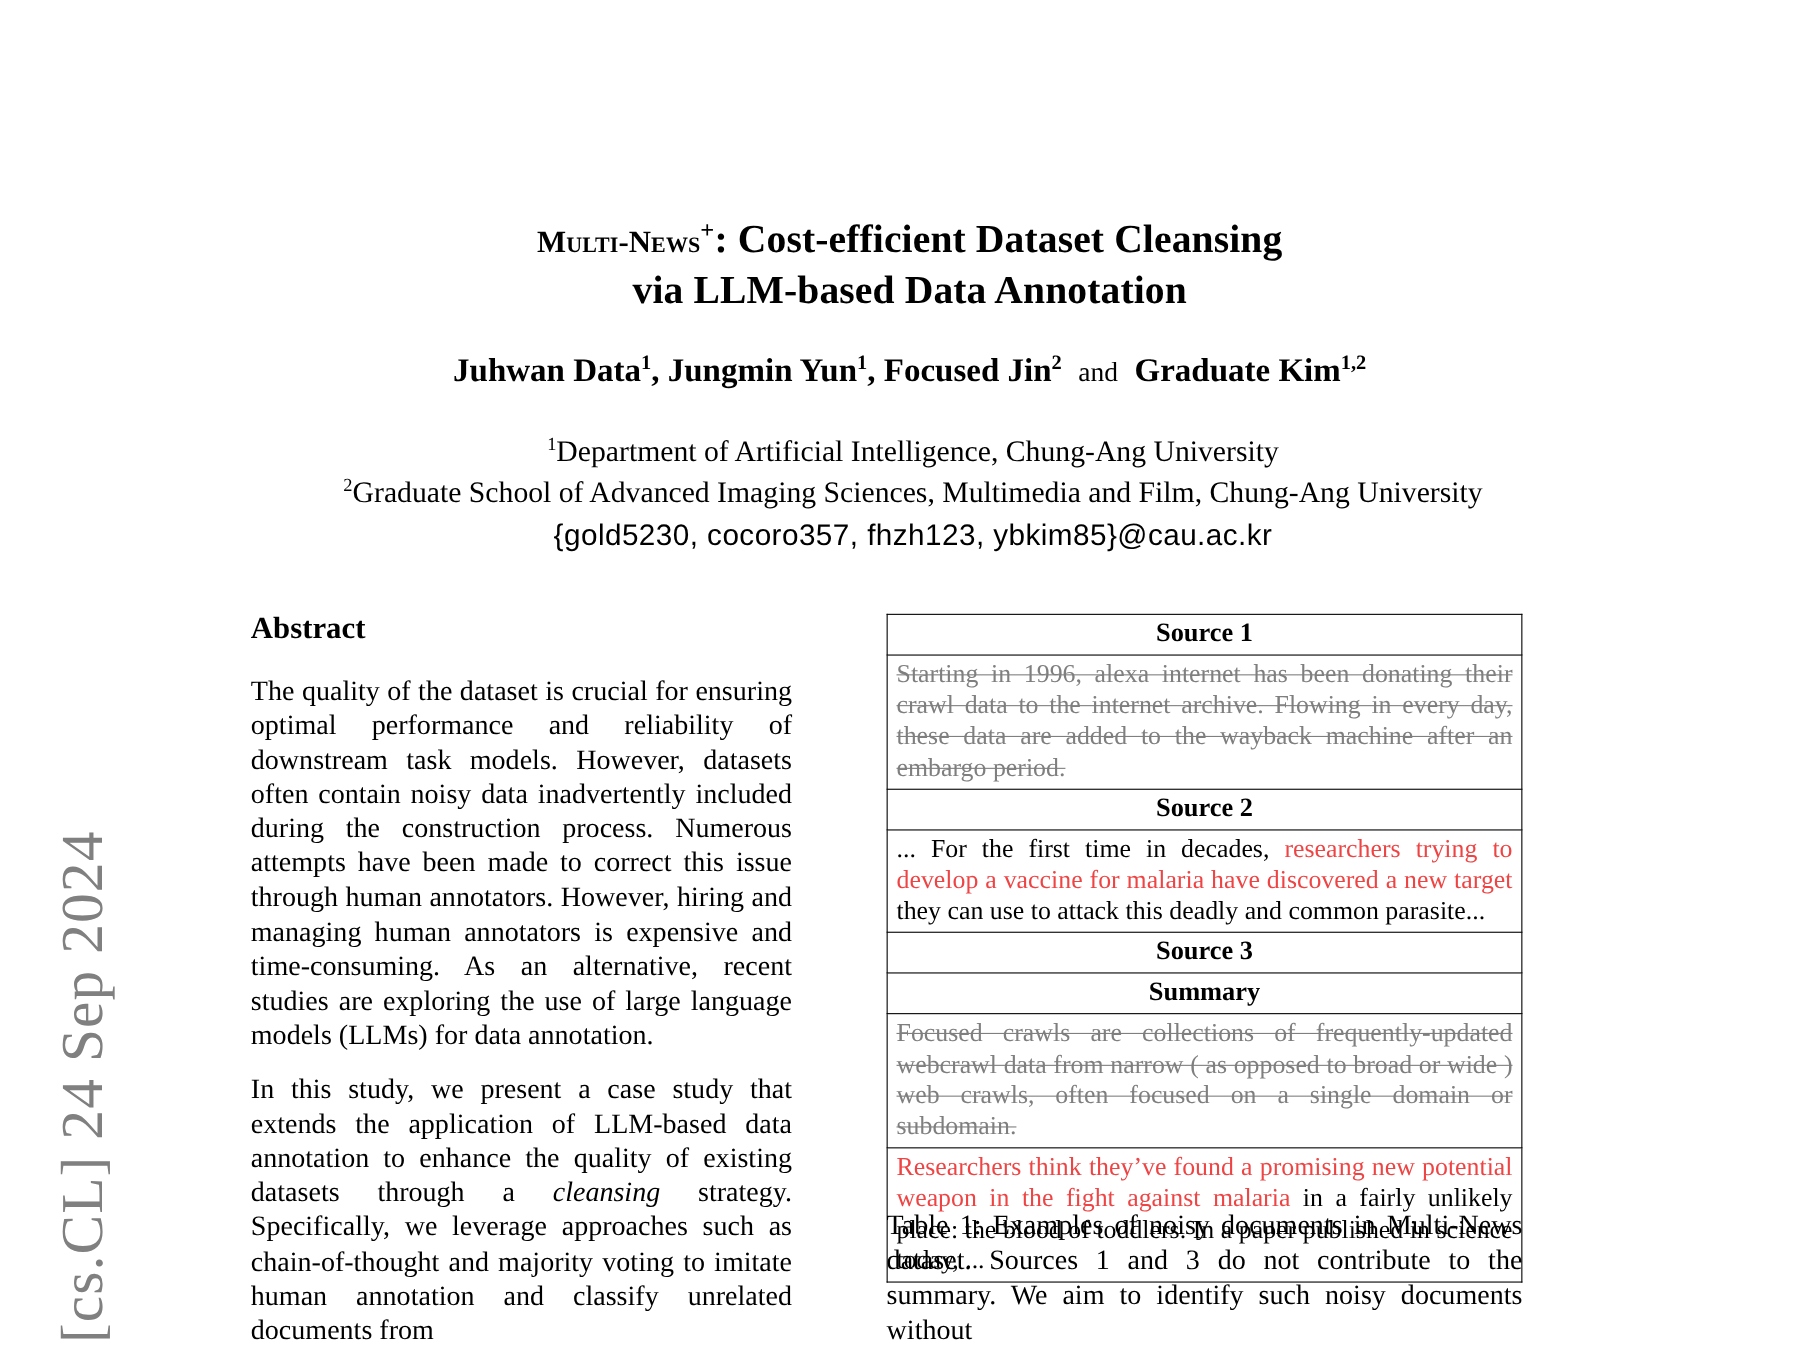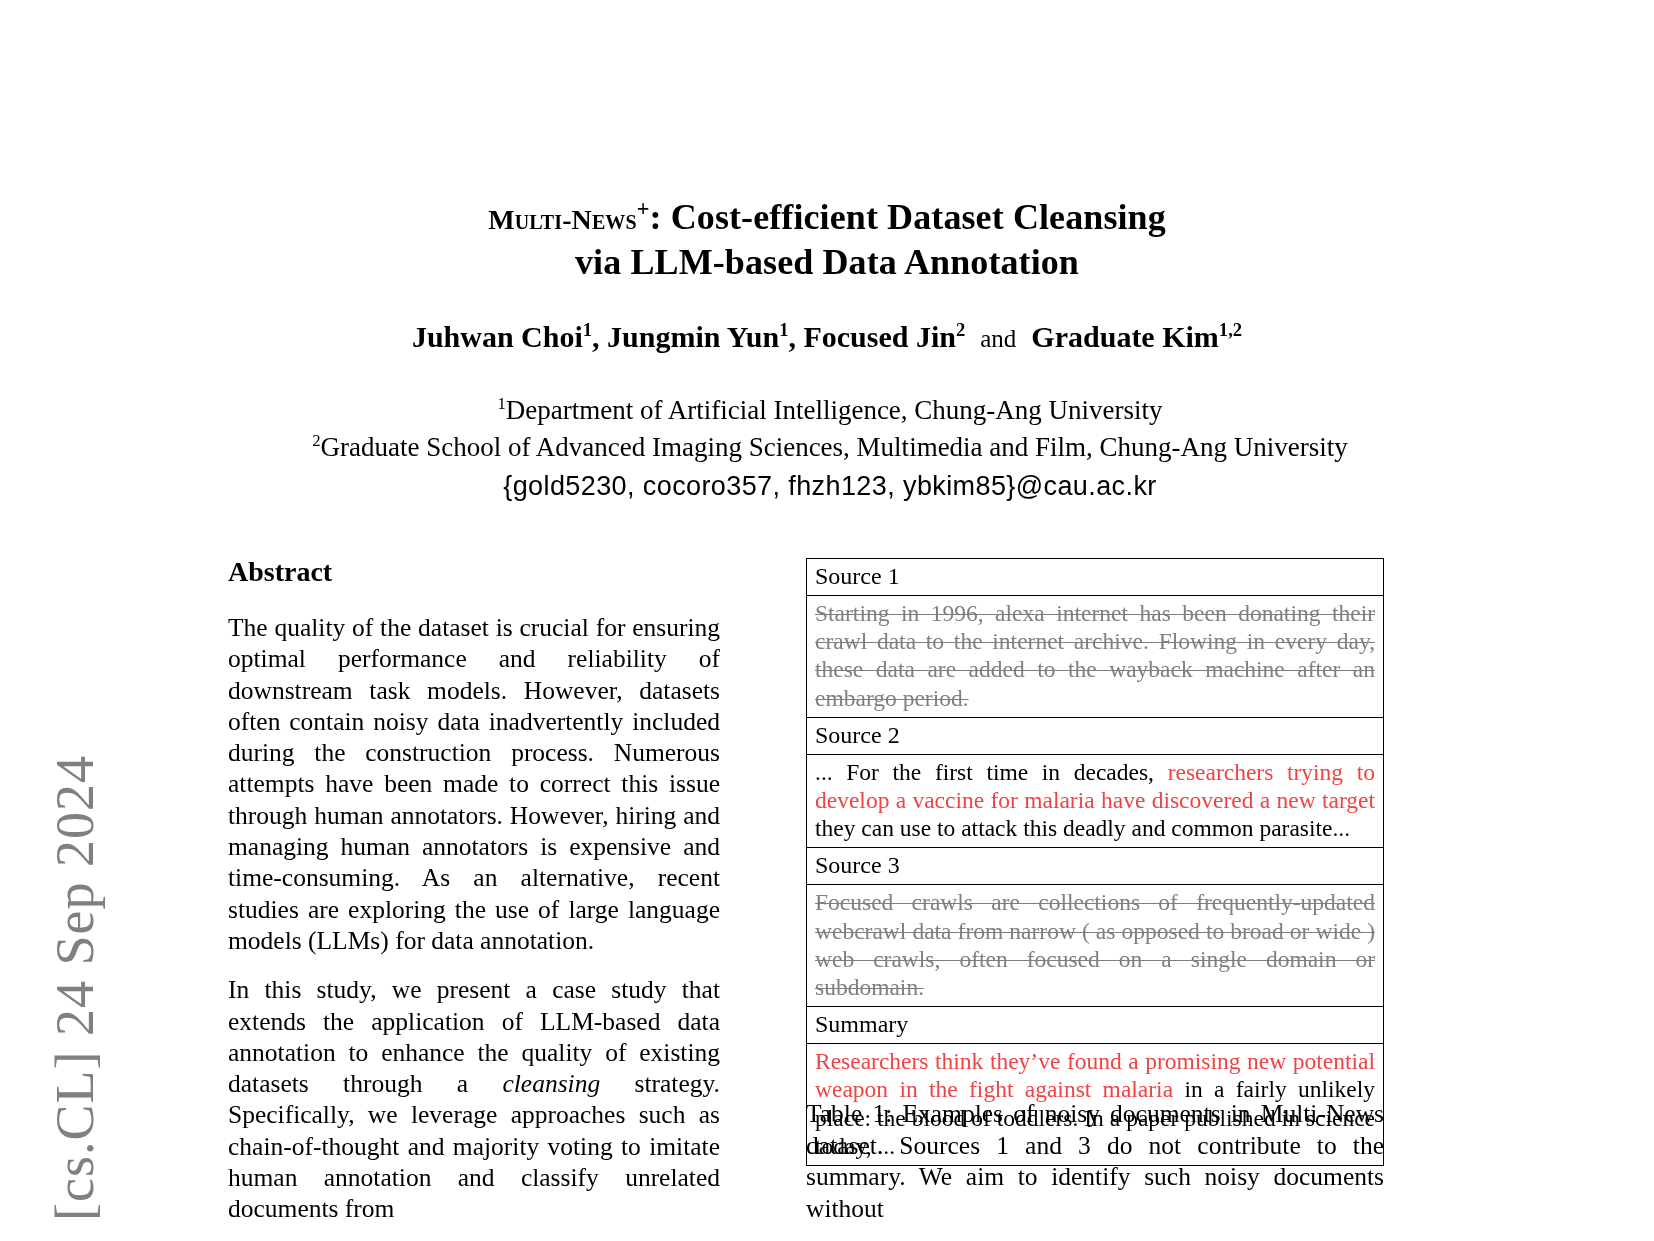--- a/index.html
+++ b/index.html
@@ -140,24 +140,25 @@
     border: 1.6px solid #000;
     table-layout: fixed;
   }
   table.examples td {
     border: 1.6px solid #000;
     padding: 3px 8px 5px 8px;
     vertical-align: top;
   }
   td.row-label {
     font-size: 24px;
-    font-weight: normal;
+    font-weight: bold;
     line-height: 28px;
     padding-top: 2px;
     padding-bottom: 3px;
+    text-align: center;
   }
   td.row-body {
     font-size: 23.5px;
     line-height: 28.2px;
     text-align: justify;
     text-justify: inter-word;
   }
   .noisy {
     color: #7f7f7f;
     text-decoration: line-through;
@@ -185,21 +186,21 @@
   <div id="arxiv-stamp">[cs.CL]  24 Sep 2024</div>
 
   <div id="title-block">
     <div class="paper-title">
       <span class="smallcaps-head">Multi-News</span><span class="sup">+</span><span>: Cost-efficient Dataset Cleansing</span>
       <div>via LLM-based Data Annotation</div>
     </div>
   </div>
 
   <div id="authors">
-    <span>Juhwan Choi</span><span class="sup">1</span><span>, </span><span>Jungmin Yun</span><span class="sup">1</span><span>, </span><span>Focused Jin</span><span class="sup">2</span>&nbsp;&nbsp;<span class="and">and</span>&nbsp;&nbsp;<span>Graduate Kim</span><span class="sup">1,2</span>
+    <span>Juhwan Data</span><span class="sup">1</span><span>, </span><span>Jungmin Yun</span><span class="sup">1</span><span>, </span><span>Focused Jin</span><span class="sup">2</span>&nbsp;&nbsp;<span class="and">and</span>&nbsp;&nbsp;<span>Graduate Kim</span><span class="sup">1,2</span>
   </div>
 
   <div id="affiliations">
     <div><span class="sup">1</span><span>Department of Artificial Intelligence, Chung-Ang University</span></div>
     <div><span class="sup">2</span><span>Graduate School of Advanced Imaging Sciences, Multimedia and Film, Chung-Ang University</span></div>
   </div>
 
   <div id="emails">{gold5230, cocoro357, fhzh123, ybkim85}@cau.ac.kr</div>
 
   <div id="left-col">
@@ -220,24 +221,24 @@
           <tr>
             <td class="row-label">Source 2</td>
           </tr>
           <tr>
             <td class="row-body"><span>... For the first time in decades, </span><span class="hl">researchers trying to develop a vaccine for malaria have discovered a new target</span><span> they can use to attack this deadly and common parasite...</span></td>
           </tr>
           <tr>
             <td class="row-label">Source 3</td>
           </tr>
           <tr>
+            <td class="row-label">Summary</td>
+          </tr>
+          <tr>
             <td class="row-body"><span class="noisy">Focused crawls are collections of frequently-updated webcrawl data from narrow ( as opposed to broad or wide ) web crawls, often focused on a single domain or subdomain.</span></td>
-          </tr>
-          <tr>
-            <td class="row-label">Summary</td>
           </tr>
           <tr>
             <td class="row-body"><span class="hl">Researchers think they’ve found a promising new potential weapon in the fight against malaria</span><span> in a fairly unlikely place: the blood of toddlers. In a paper published in science today, ...</span></td>
           </tr>
         </tbody>
     </table>
   </div>
 
   <div id="table-caption">Table 1: Examples of noisy documents in Multi-News dataset. Sources 1 and 3 do not contribute to the summary. We aim to identify such noisy documents without</div>
 

